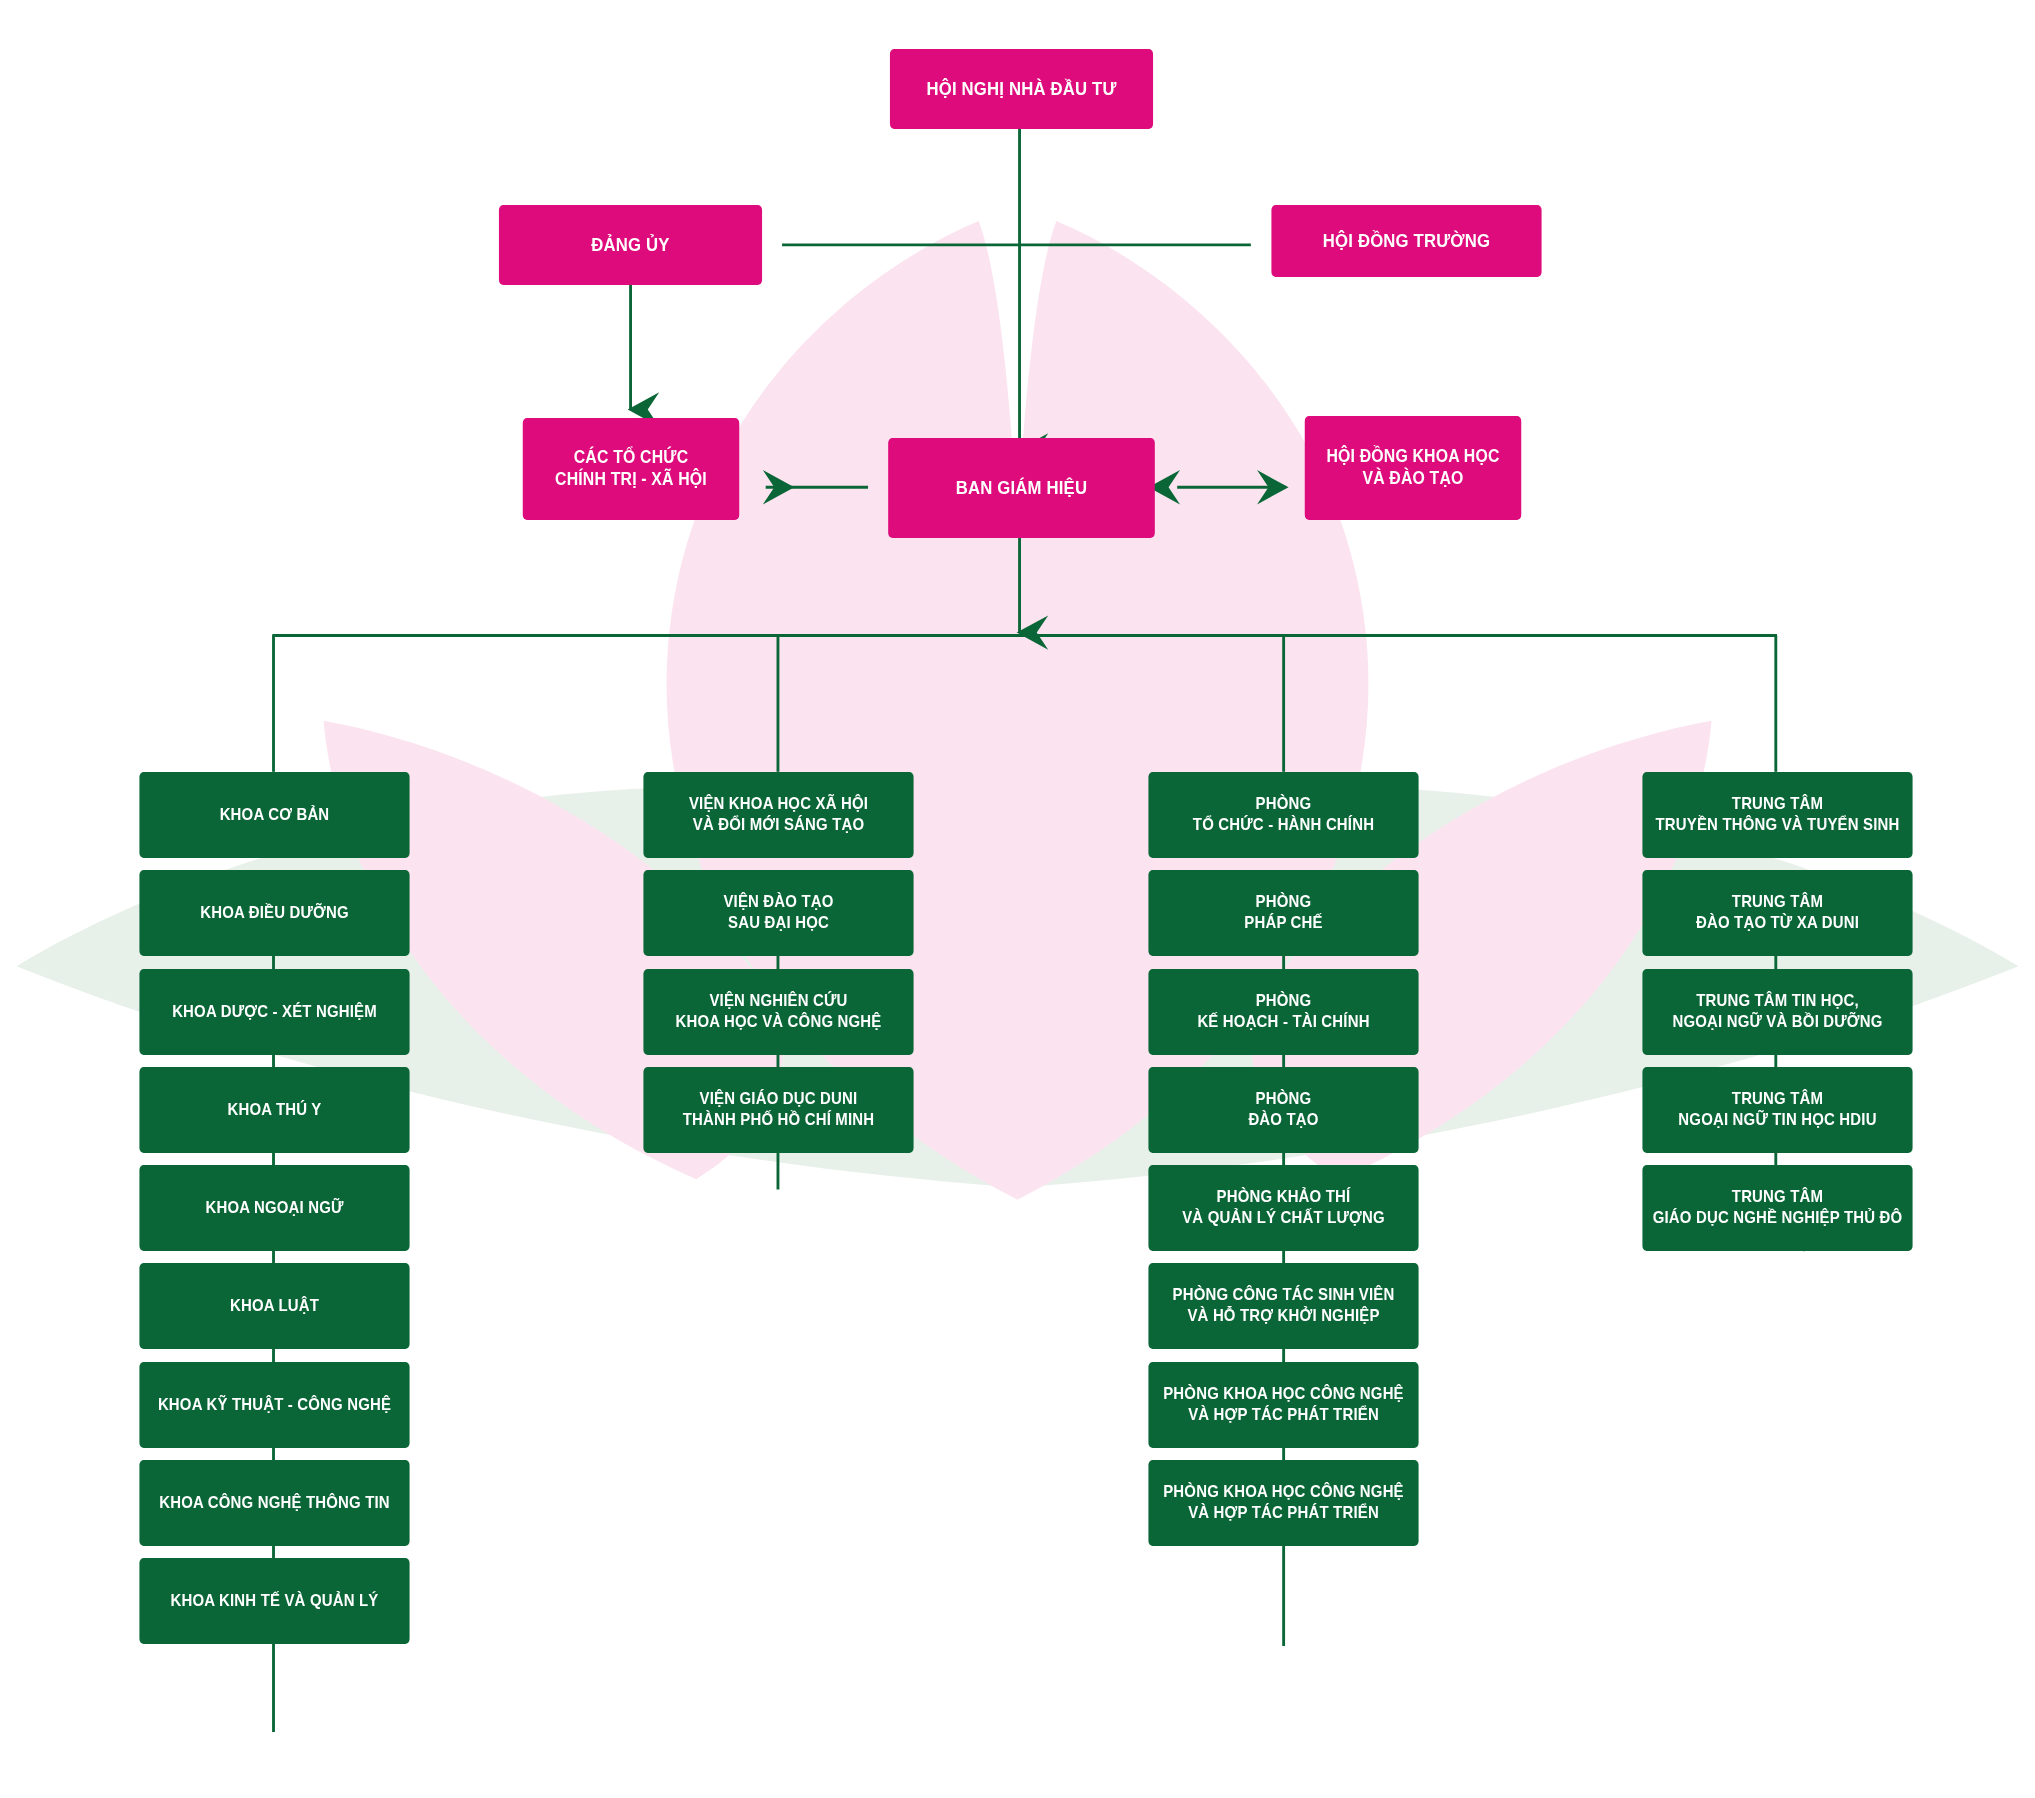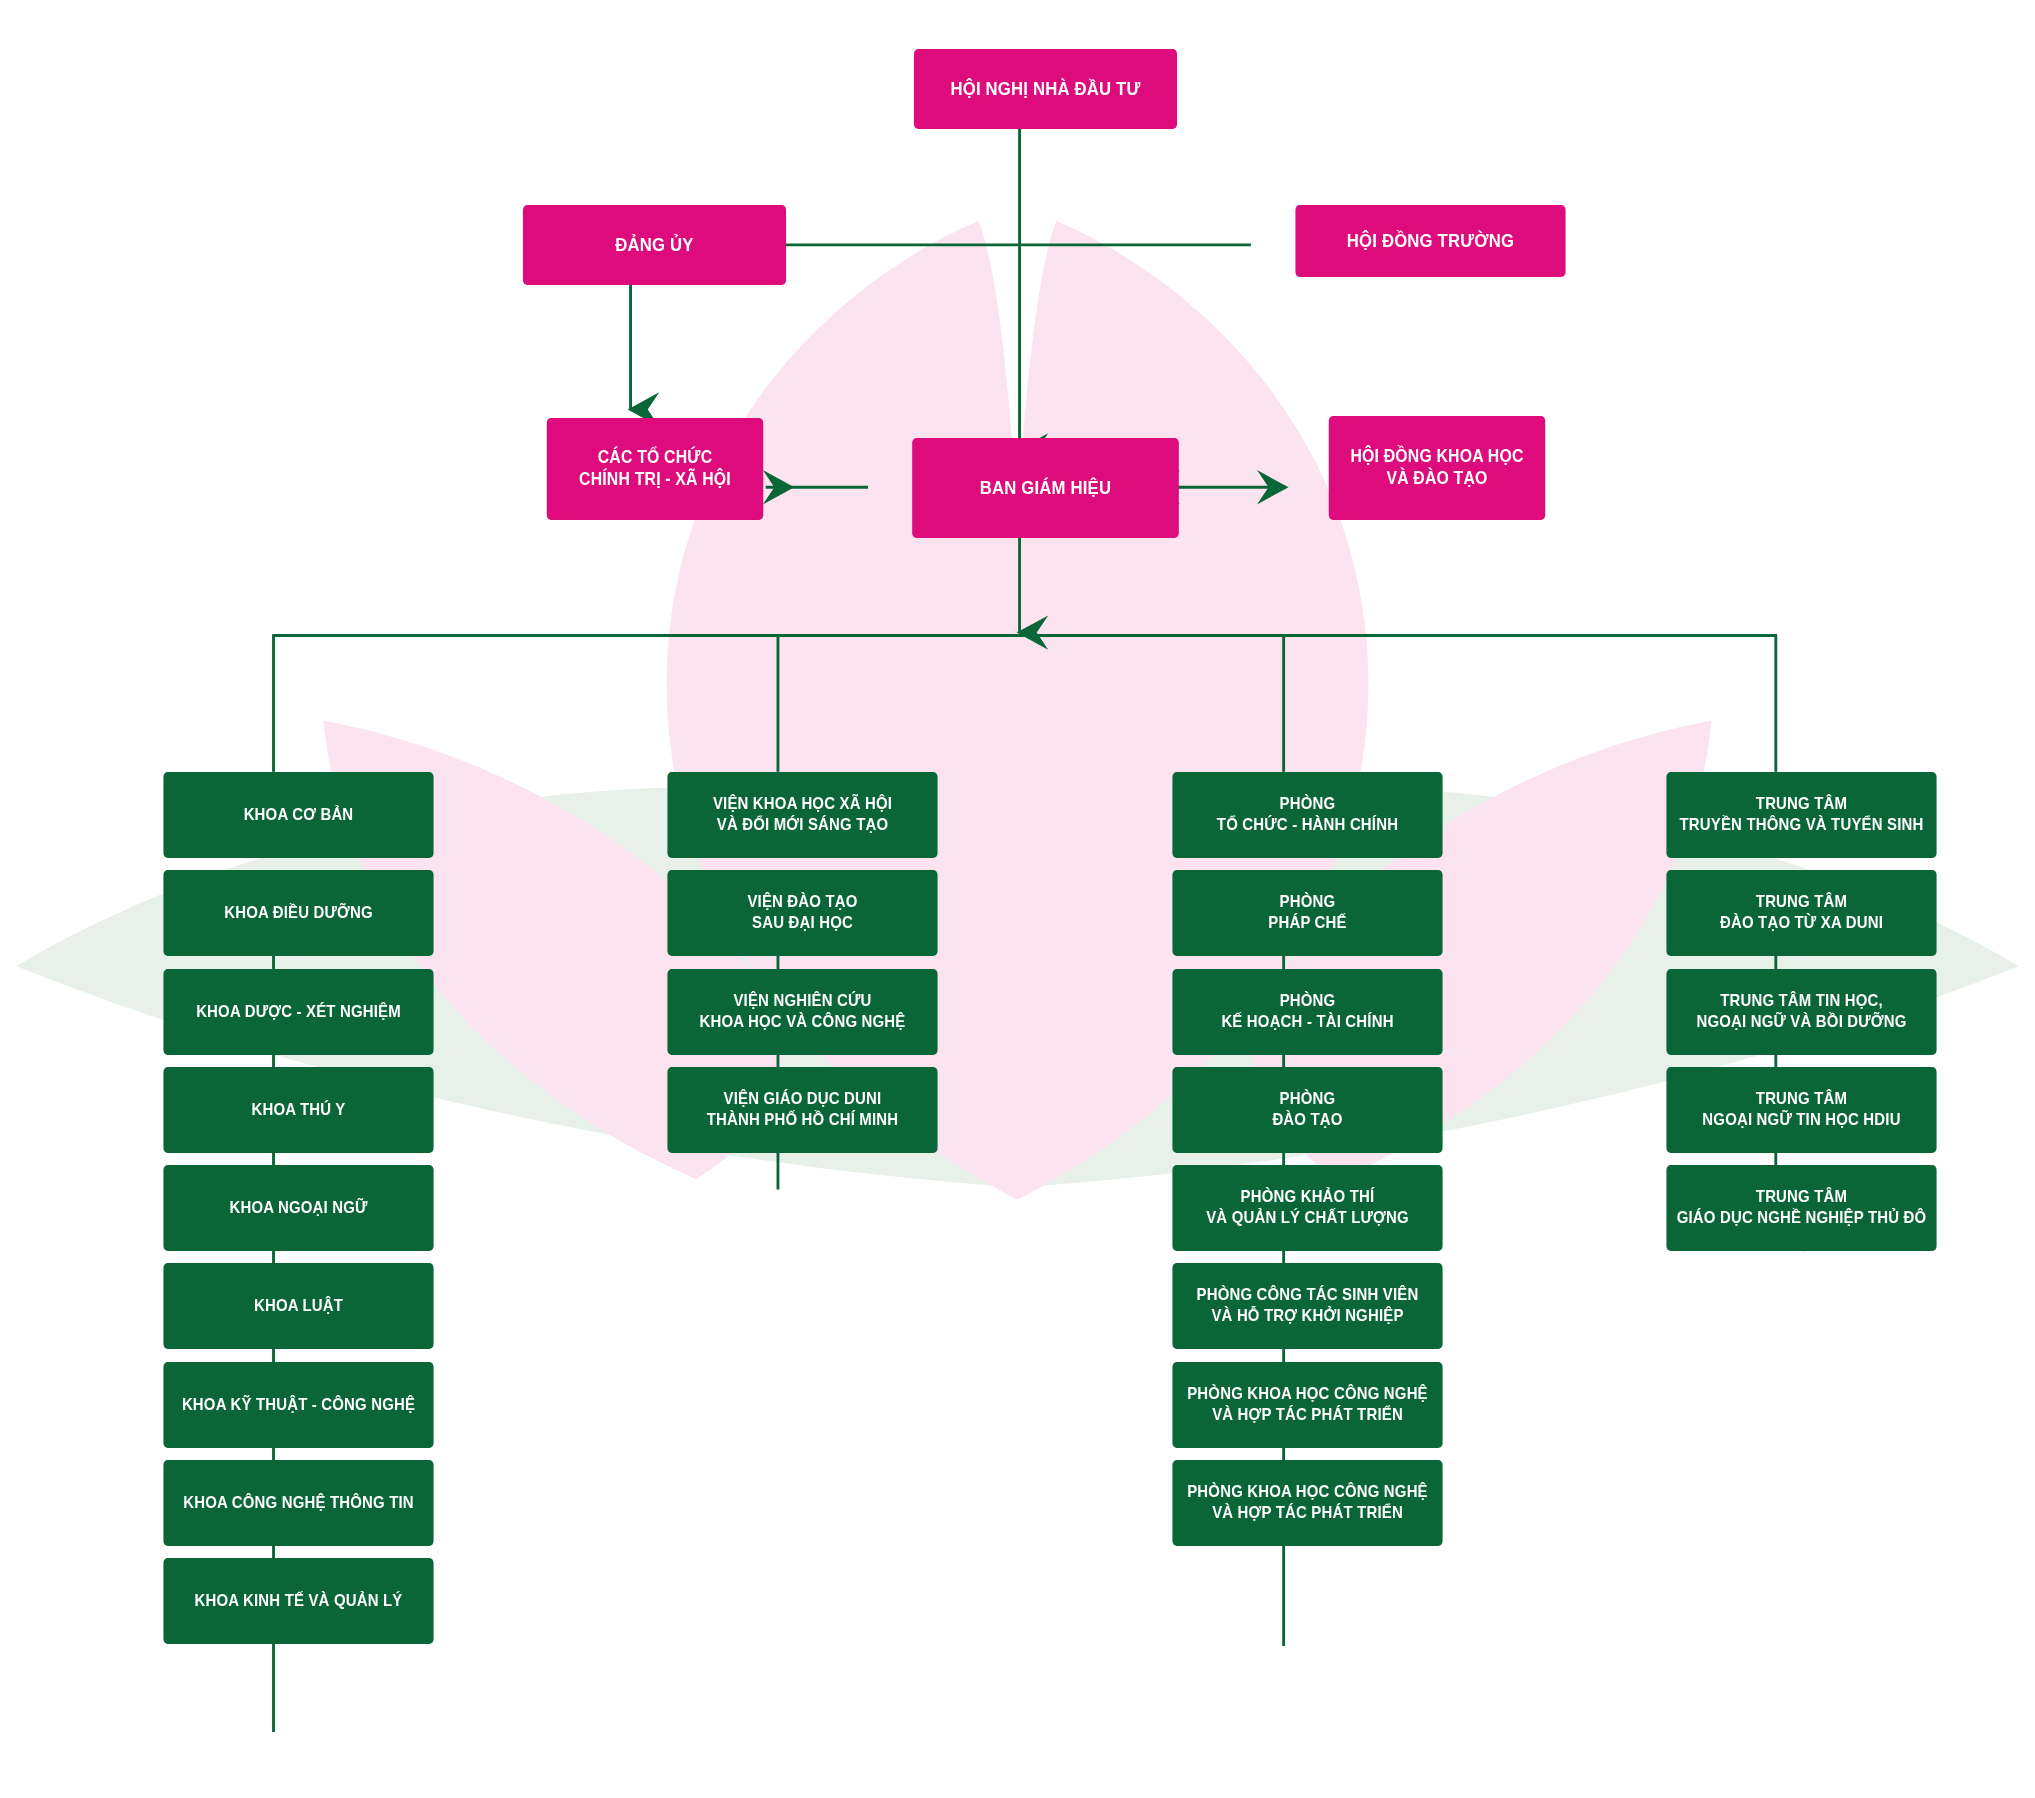--- a/index.html
+++ b/index.html
@@ -1,21 +1,21 @@
 <!DOCTYPE html>
 <html style="font-size:6.6px"><head>
 <meta charset="utf-8">
 <style>
   html,body{margin:0;padding:0;background:#fff;}
   body{width:2035px;height:1799px;position:relative;overflow:hidden;
        font-family:"Liberation Sans","DejaVu Sans",sans-serif;}
 
   #bg{position:absolute;inset:0;z-index:0;}
 
-  #chart{position:absolute;inset:0;z-index:2;margin-left:24px;}
+  #chart{position:absolute;inset:0;z-index:2;}
   #wires{position:absolute;inset:0;z-index:1;}
 
   .node{position:absolute;box-sizing:border-box;display:flex;
         align-items:center;justify-content:center;text-align:center;
         color:#ffffff;font-weight:700;letter-spacing:0.2px;
         line-height:1.22;border-radius:4.9px;padding:1.6px 5.7px;
         font-stretch:condensed;transform:scaleX(.88);transform-origin:center;}
   .node span{display:block;white-space:pre-line;}
 
   .pink{background:#DD0B7B;}

